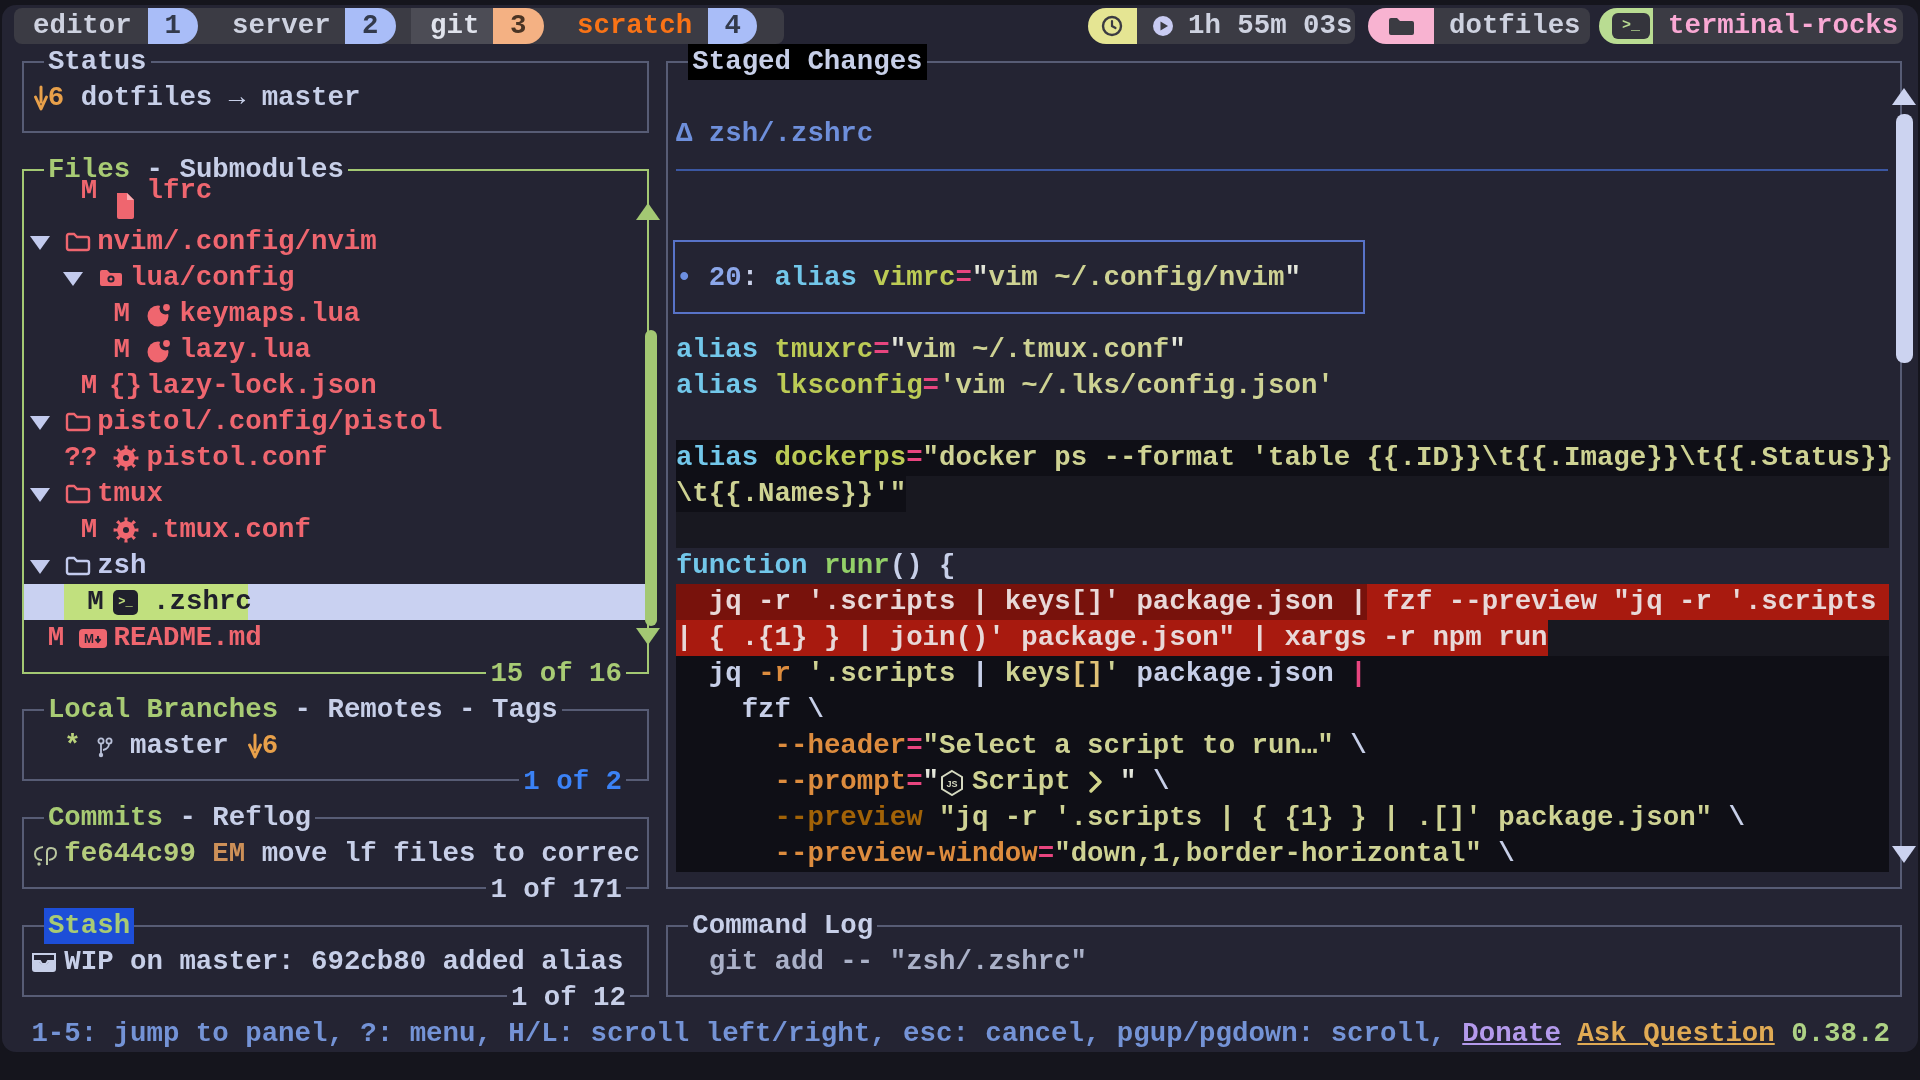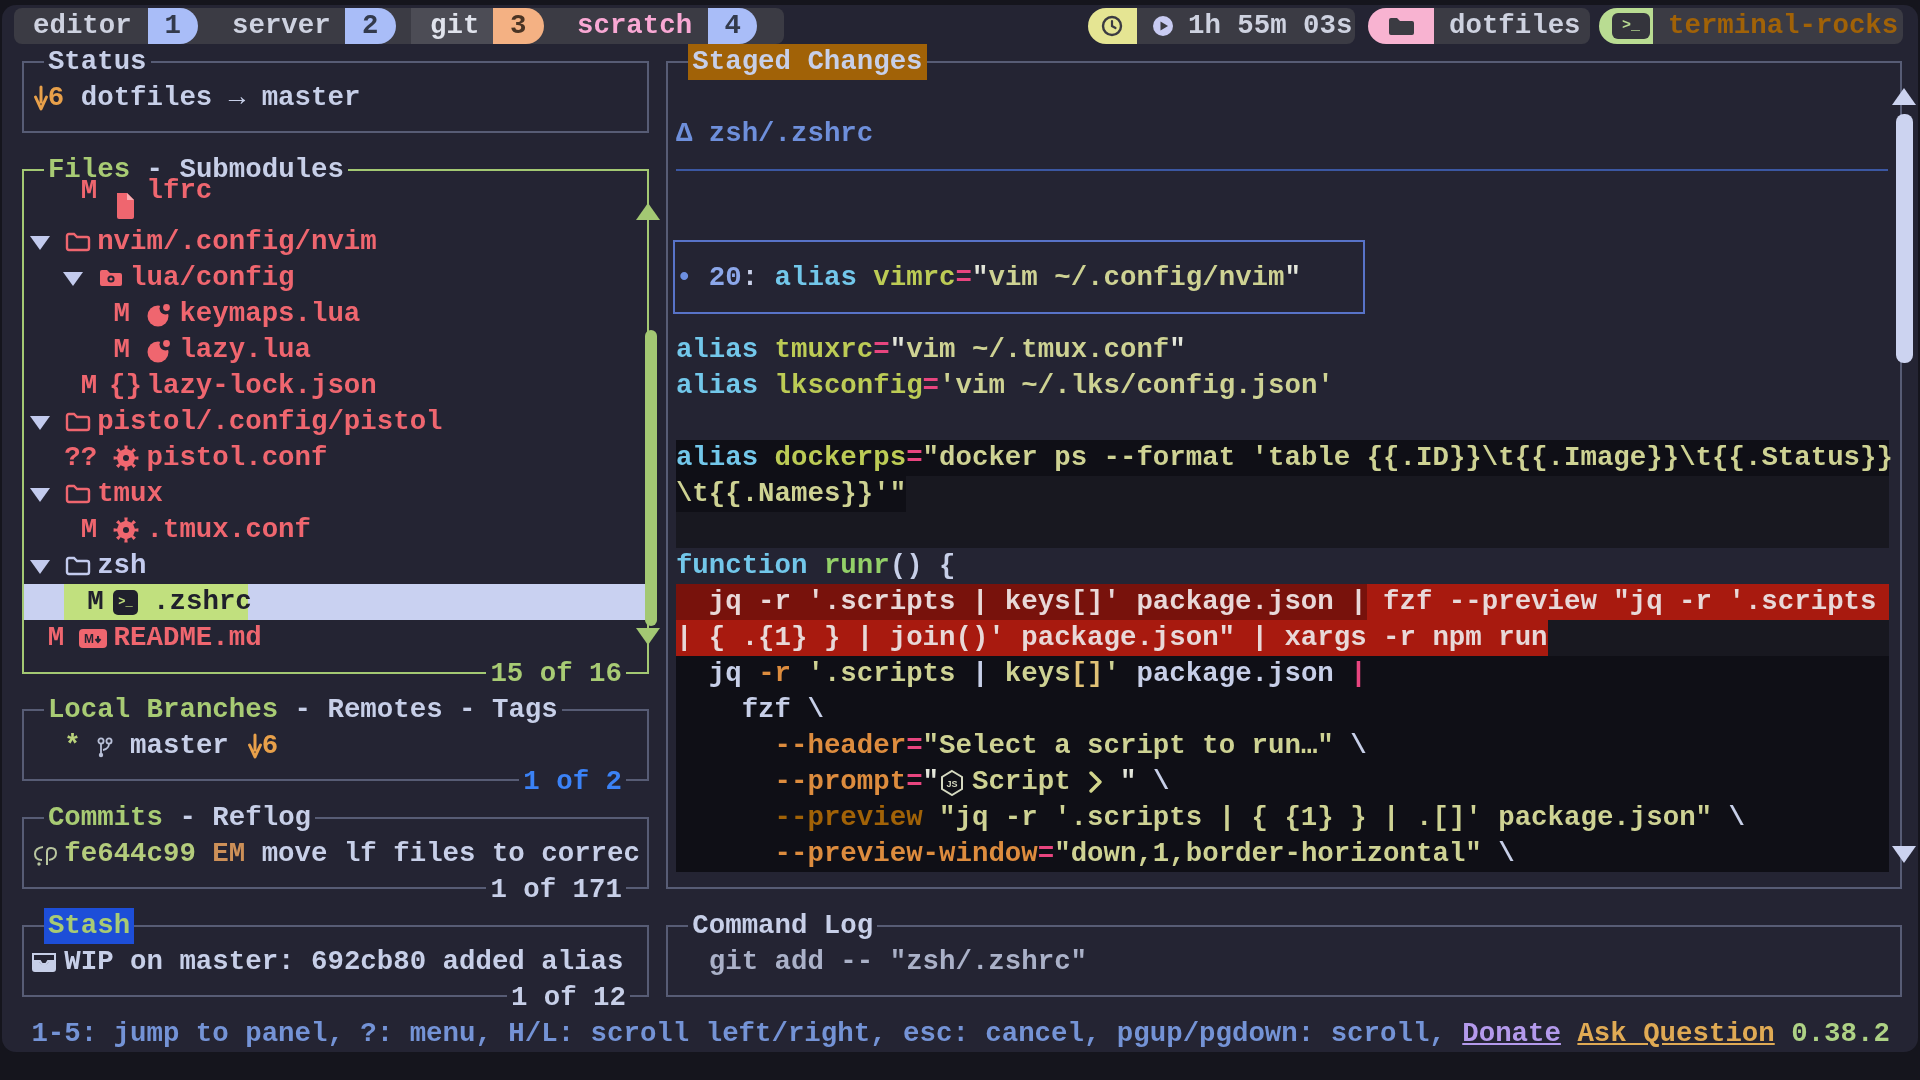--- a/index.html
+++ b/index.html
@@ -13,21 +13,21 @@
 <div class="r" style="left:33.0px;top:8px;"><span style="color:#ced2e0;">editor</span></div>
 <div style="position:absolute;left:148px;top:8px;width:50px;height:36px;background:#a9bdf8;border-radius:0 18px 18px 0;"></div>
 <div class="r" style="left:164.5px;top:8px;"><span style="color:#333a4c;">1</span></div>
 <div class="r" style="left:232.0px;top:8px;"><span style="color:#ced2e0;">server</span></div>
 <div style="position:absolute;left:344.6px;top:8px;width:51.4px;height:36px;background:#a9bdf8;border-radius:0 18px 18px 0;"></div>
 <div class="r" style="left:362.0px;top:8px;"><span style="color:#333a4c;">2</span></div>
 <div style="position:absolute;left:410.6px;top:8px;width:82.4px;height:36px;background:#4c4c55;"></div>
 <div class="r" style="left:430.0px;top:8px;"><span style="color:#e0e3ec;">git</span></div>
 <div style="position:absolute;left:493px;top:8px;width:50.7px;height:36px;background:#f4b183;border-radius:0 18px 18px 0;"></div>
 <div class="r" style="left:510.0px;top:8px;"><span style="color:#4a3424;">3</span></div>
-<div class="r" style="left:577.0px;top:8px;"><span style="color:#f9a8d4;">scratch</span></div>
+<div class="r" style="left:577.0px;top:8px;"><span style="color:#f97316;">scratch</span></div>
 <div style="position:absolute;left:708px;top:8px;width:49px;height:36px;background:#a9bdf8;border-radius:0 18px 18px 0;"></div>
 <div class="r" style="left:724.5px;top:8px;"><span style="color:#333a4c;">4</span></div>
 <div style="position:absolute;left:1087.5px;top:8px;width:49.2px;height:36px;background:#e5e593;border-radius:18px 0 0 18px;"></div>
 <svg style="position:absolute;left:1101.0px;top:15.0px;" width="22" height="22" viewBox="0 0 22 22">
       <circle cx="11" cy="11" r="9" fill="none" stroke="#3b3b42" stroke-width="2.4"></circle>
       <path d="M11 6 V11 L14.5 13" fill="none" stroke="#3b3b42" stroke-width="2.2" stroke-linecap="round"></path>
     </svg>
 <div style="position:absolute;left:1136.7px;top:8px;width:218px;height:36px;background:#3b3b44;border-radius:0 8px 8px 0;"></div>
 <svg style="position:absolute;left:1152.0px;top:15.0px;" width="22" height="22" viewBox="0 0 22 22">
       <circle cx="11" cy="11" r="10" fill="#c8cbf2"></circle>
@@ -37,21 +37,21 @@
 <div style="position:absolute;left:1367.5px;top:8px;width:66.9px;height:36px;background:#f8b3d1;border-radius:18px 0 0 18px;"></div>
 <svg style="position:absolute;left:1388.0px;top:16.0px;" width="27" height="21" viewBox="0 0 27 21">
       <path d="M1 4 Q1 2 3 2 H9 L12 5 H24 Q26 5 26 7 V17 Q26 19 24 19 H3 Q1 19 1 17 Z" fill="#3b3b42"></path>
     </svg>
 <div style="position:absolute;left:1434.4px;top:8px;width:155.6px;height:36px;background:#3b3b44;border-radius:0 8px 8px 0;"></div>
 <div class="r" style="left:1449.0px;top:8px;"><span style="color:#ced2e0;">dotfiles</span></div>
 <div style="position:absolute;left:1599px;top:8px;width:54px;height:36px;background:#b9dc92;border-radius:18px 0 0 18px;"></div>
 <div style="position:absolute;left:1612px;top:13px;width:38px;height:26px;background:#34343c;border-radius:6px;"></div>
 <div style="position:absolute;left:1612px;top:13px;width:38px;height:26px;line-height:26px;text-align:center;font-family:'Liberation Mono',monospace;font-size:15px;font-weight:bold;color:#b9dc92;white-space:pre">&gt;_</div>
 <div style="position:absolute;left:1653px;top:8px;width:250px;height:36px;background:#3b3b44;border-radius:0 8px 8px 0;"></div>
-<div class="r" style="left:1668.0px;top:8px;"><span style="color:#a16207;">terminal-rocks</span></div>
+<div class="r" style="left:1668.0px;top:8px;"><span style="color:#f9a8d4;">terminal-rocks</span></div>
 <div style="position:absolute;left:22px;top:61px;width:627px;height:72px;border:2px solid #575c75;"></div>
 <div class="r" style="left:43.9px;top:44px;background:#242433;padding:0 4px;"><span style="color:#c7cfe8;">Status</span></div>
 <div class="r" style="left:31.4px;top:80px;"><span style="color:#e8a04a;"> 6</span><span style="color:#c7cfe8;"> dotfiles → master</span></div>
 <svg style="position:absolute;left:33.0px;top:85.0px;" width="16" height="27" viewBox="0 0 16 27">
       <path d="M8 2 V17 M2.5 12 L8 24 L13.5 12" fill="none" stroke="#e8a04a" stroke-width="3" stroke-linecap="round" stroke-linejoin="round"></path>
     </svg>
 <div style="position:absolute;left:22px;top:169px;width:627px;height:505px;border:2px solid #a3c873;"></div>
 <div class="r" style="left:43.9px;top:152px;background:#242433;padding:0 4px;"><span style="color:#a8cb74;">Files</span><span style="color:#c7cfe8;"> - Submodules</span></div>
 <div class="r" style="left:486.4px;top:656px;background:#242433;padding:0 4px;"><span style="color:#a8cb74;">15 of 16</span></div>
 <div style="position:absolute;left:24px;top:584px;width:624px;height:36px;background:#c9d1f1;"></div>
@@ -148,21 +148,21 @@
 <div class="r" style="left:486.4px;top:872px;background:#242433;padding:0 4px;"><span style="color:#c7cfe8;">1 of 171</span></div>
 <div style="position:absolute;left:22px;top:925px;width:627px;height:72px;border:2px solid #575c75;"></div>
 <div class="r" style="left:43.9px;top:908px;background:#1d4ed8;padding:0 4px;"><span style="color:#a8cb74;">Stash</span></div>
 <div class="r" style="left:31.4px;top:944px;"><span>  </span><span style="color:#c7cfe8;">WIP on master: 692cb80 added alias</span></div>
 <svg style="position:absolute;left:31.0px;top:951.0px;" width="28" height="24" viewBox="0 0 28 24">
       <path d="M2 3 H24 V18 Q24 20 22 20 H4 Q2 20 2 18 Z M2 10 H9 L11 13 H15 L17 10 H24" fill="none" stroke="#c7cfe8" stroke-width="2"></path>
       <path d="M2 11 H8.5 L11 14 H15 L17.5 11 H24 V18 Q24 19.5 22 19.5 H4 Q2 19.5 2 18 Z" fill="#c7cfe8"></path>
     </svg>
 <div class="r" style="left:506.9px;top:980px;background:#242433;padding:0 4px;"><span style="color:#c7cfe8;">1 of 12</span></div>
 <div style="position:absolute;left:666px;top:61px;width:1236px;height:828px;border:2px solid #575c75;"></div>
-<div class="r" style="left:688.3px;top:44px;background:#a16207;padding:0 4px;"><span style="color:#c7cfe8;">Staged Changes</span></div>
+<div class="r" style="left:688.3px;top:44px;background:#000000;padding:0 4px;"><span style="color:#c7cfe8;">Staged Changes</span></div>
 <div class="r" style="left:675.9px;top:116px;"><span style="color:#6e8fdb;">Δ zsh/.zshrc</span></div>
 <div style="position:absolute;left:676px;top:169px;width:1212px;height:2px;background:#3b57a2;"></div>
 <div style="position:absolute;left:673px;top:240px;width:692px;height:74px;border:2px solid #5873c8;"></div>
 <div class="r" style="left:675.9px;top:260px;"><span style="color:#6d8fe0;">• </span><span style="color:#8ca7ea;">20</span><span style="color:#c7cfe8;">: </span><span style="color:#72c7ea;">alias </span><span style="color:#bccb55;">vimrc</span><span style="color:#e8457f;">=</span><span style="color:#e3e6da;">"</span><span style="color:#ced293;">vim ~/.config/nvim</span><span style="color:#e3e6da;">"</span></div>
 <div class="r" style="left:675.9px;top:332px;"><span style="color:#72c7ea;">alias </span><span style="color:#bccb55;">tmuxrc</span><span style="color:#e8457f;">=</span><span style="color:#e3e6da;">"</span><span style="color:#ced293;">vim ~/.tmux.conf</span><span style="color:#e3e6da;">"</span></div>
 <div class="r" style="left:675.9px;top:368px;"><span style="color:#72c7ea;">alias </span><span style="color:#bccb55;">lksconfig</span><span style="color:#e8457f;">=</span><span style="color:#ced293;">'vim ~/.lks/config.json'</span></div>
 <div style="position:absolute;left:675.8px;top:440px;width:1213px;height:36px;background:#0f0f16;"></div>
 <div style="position:absolute;left:675.8px;top:476px;width:230.3px;height:36px;background:#0f0f16;"></div>
 <div style="position:absolute;left:906.1px;top:476px;width:982.7px;height:36px;background:#181820;"></div>
 <div style="position:absolute;left:675.8px;top:512px;width:1213px;height:36px;background:#181820;"></div>

